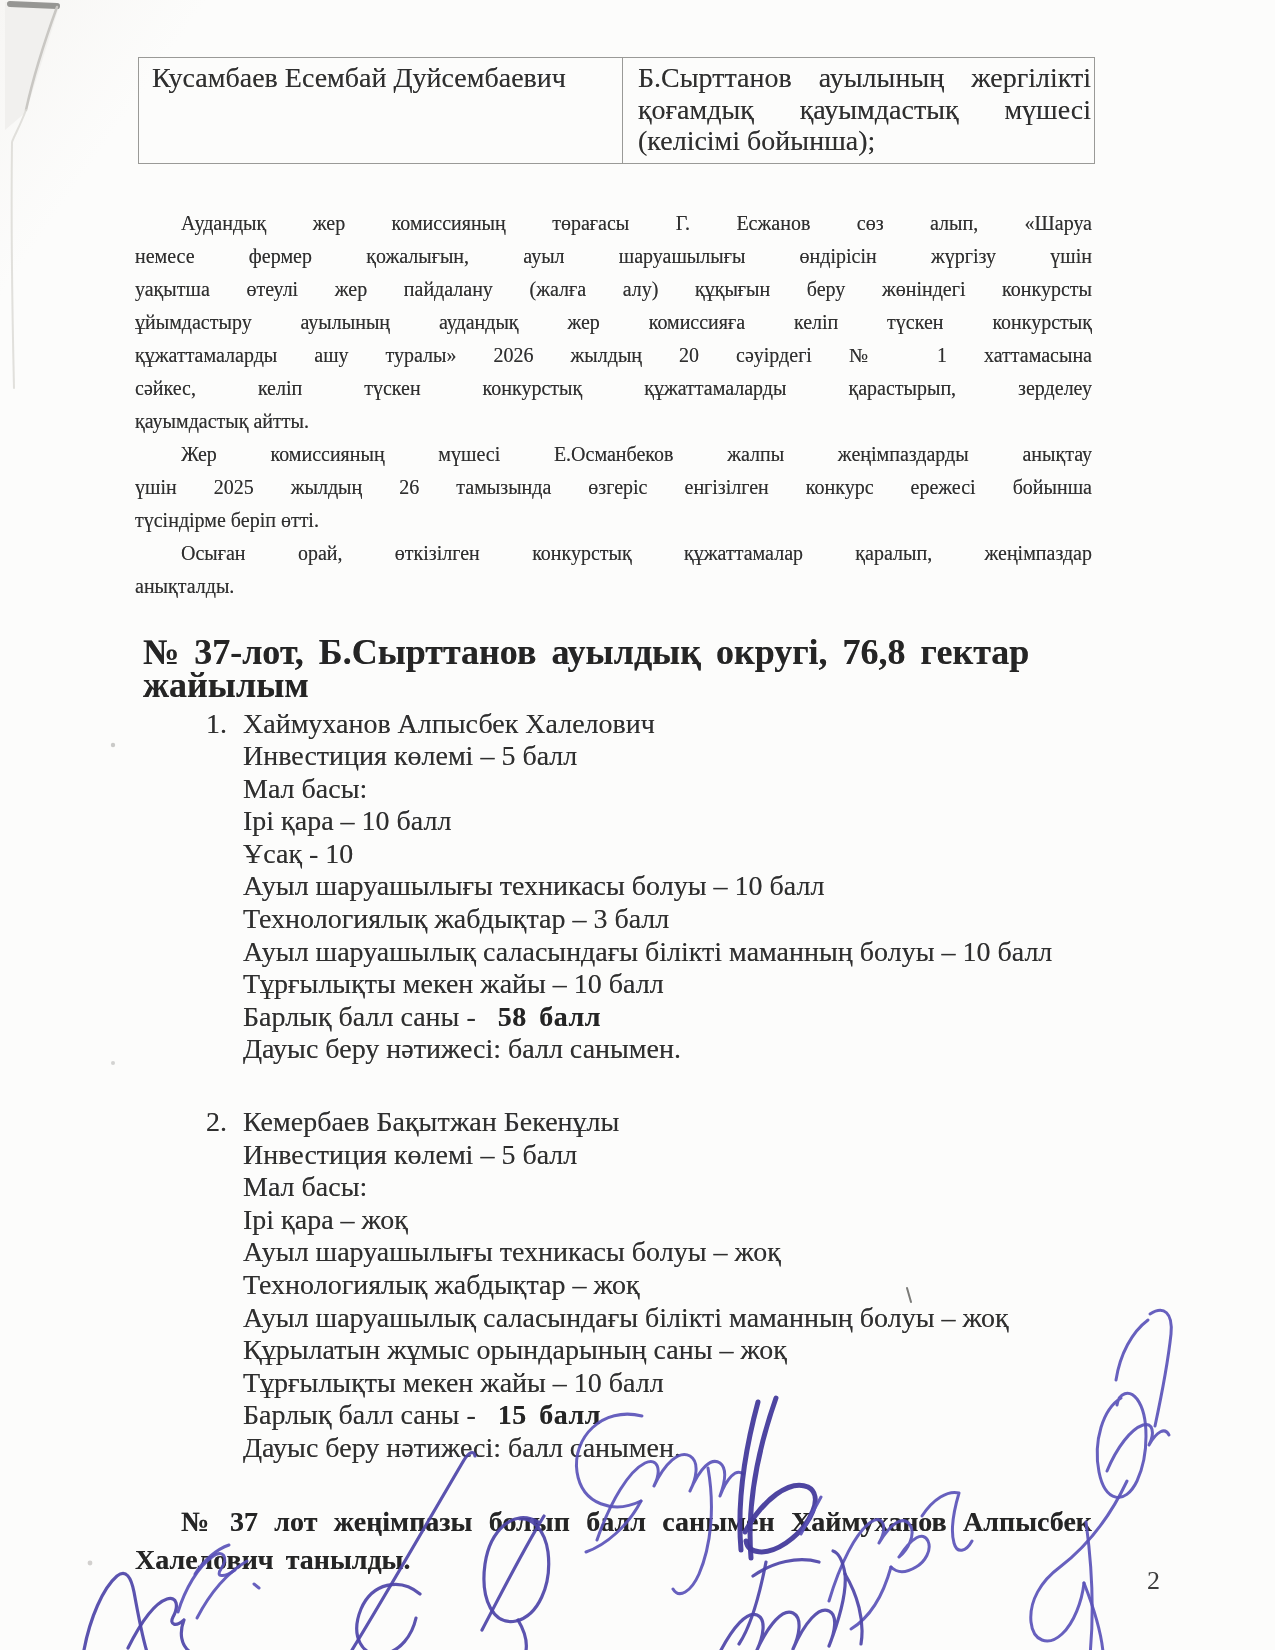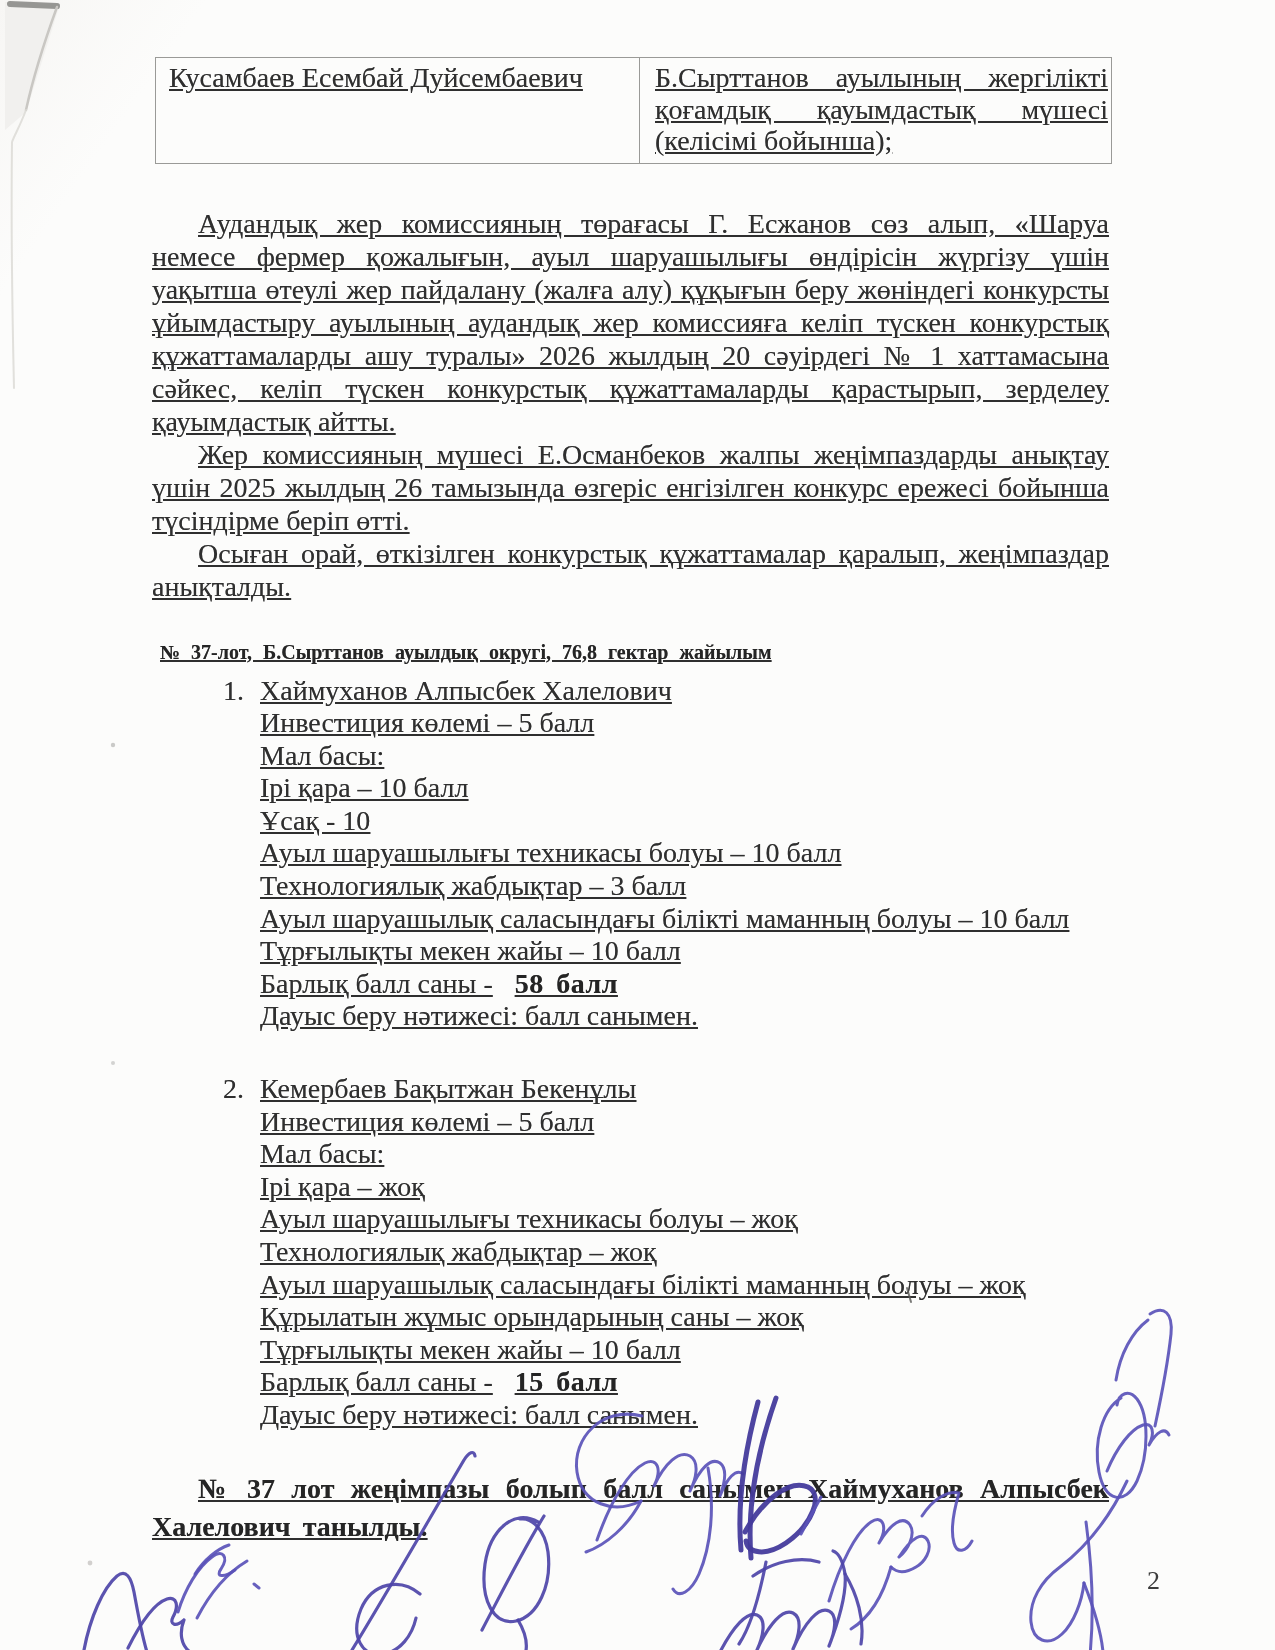--- a/index.html
+++ b/index.html
@@ -2,37 +2,36 @@
 <html lang="kk"><head>
 <meta charset="utf-8">
 <style>
   html,body { margin:0; padding:0; background:#ffffff; }
   .page {
     position:relative; width:1275px; height:1650px; overflow:hidden;
     background:linear-gradient(125deg,#f7f6f4 0px,#fcfcfb 170px,#fcfcfb 100%);
     font-family:"Liberation Serif", serif; color:#2f2f2f;
   }
   .content {
-    position:absolute; left:152px; top:0; width:957px;
+    position:absolute; left:135px; top:0; width:957px;
     text-shadow:0 0 .6px rgba(45,45,45,.55);
-    text-decoration:underline;
   }
   
   .attendee-table { border-collapse:collapse; width:957px; margin:57px 0 0 3px; font-size:28px; }
   .attendee-table td { border:1.5px solid #9a9a97; vertical-align:top; line-height:31.5px; }
   .cell-name { width:460px; padding:4px 10px 6px 13px; }
   .cell-role { padding:4px 3px 6px 15px; }
   
   .line { white-space:nowrap; }
   .line.j { text-align:justify; text-align-last:justify; white-space:normal; }
   .line.ind { text-indent:46px; }
-  .para { font-size:28px; line-height:33px; }
+  .para { font-size:20px; line-height:33px; }
   .first-para { margin-top:43px; }
   
-  .lot-heading { margin:33px 0 0 8px; font-weight:bold; font-size:20px; line-height:33px; word-spacing:6px; color:#252525; }
+  .lot-heading { margin:33px 0 0 8px; font-weight:bold; font-size:36px; line-height:33px; word-spacing:6px; color:#252525; }
   .candidate { position:relative; padding-left:108px; font-size:28px; line-height:32.6px; }
   .cand-1 { margin-top:6px; }
   .cand-2 { margin-top:40px; }
   .cand-num { position:absolute; left:71px; top:0; }
   .total-line .tv { font-weight:bold; margin-left:22px; letter-spacing:.5px; word-spacing:5px; color:#242424; }
   .winner { margin-top:38px; font-weight:bold; font-size:28px; line-height:38px; word-spacing:5px; color:#252525; }
   .page-number { position:absolute; left:1147px; top:1566px; font-size:26px; color:#3c3c3c; }
   
   .overlay { position:absolute; left:0; top:0; width:1275px; height:1650px; pointer-events:none; }
   .overlay path { fill:none; stroke-linecap:round; stroke-linejoin:round; }

